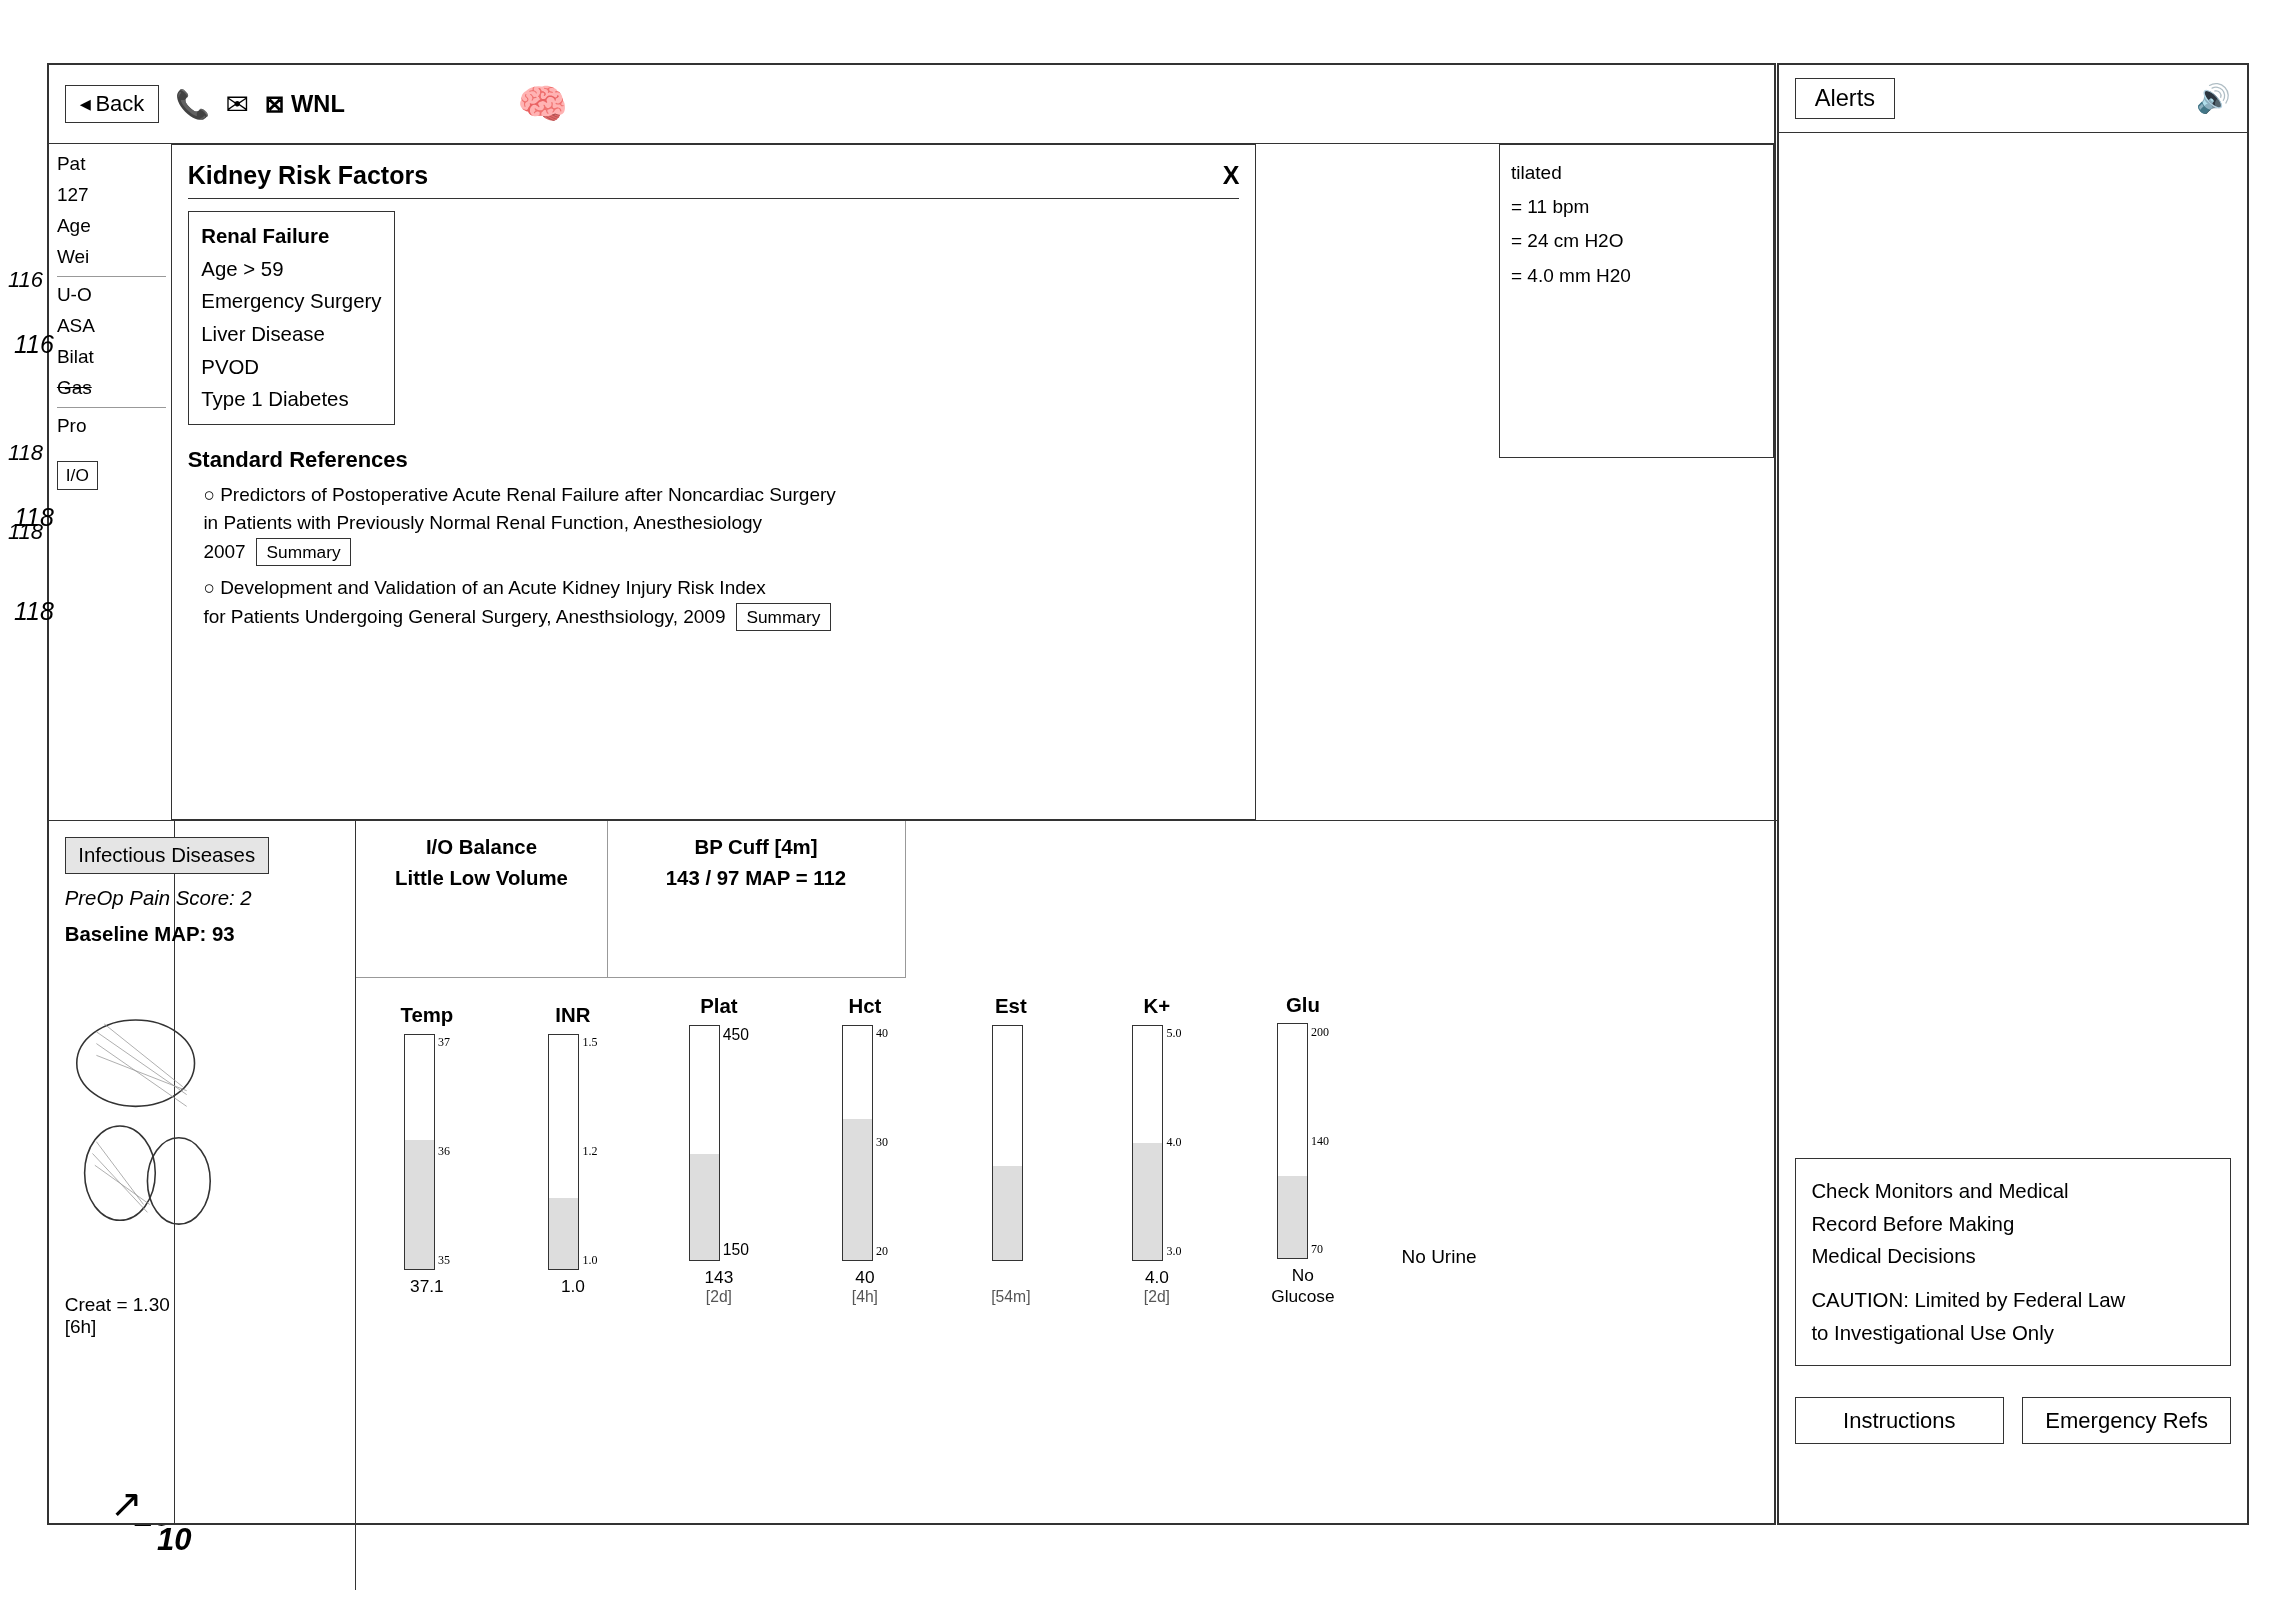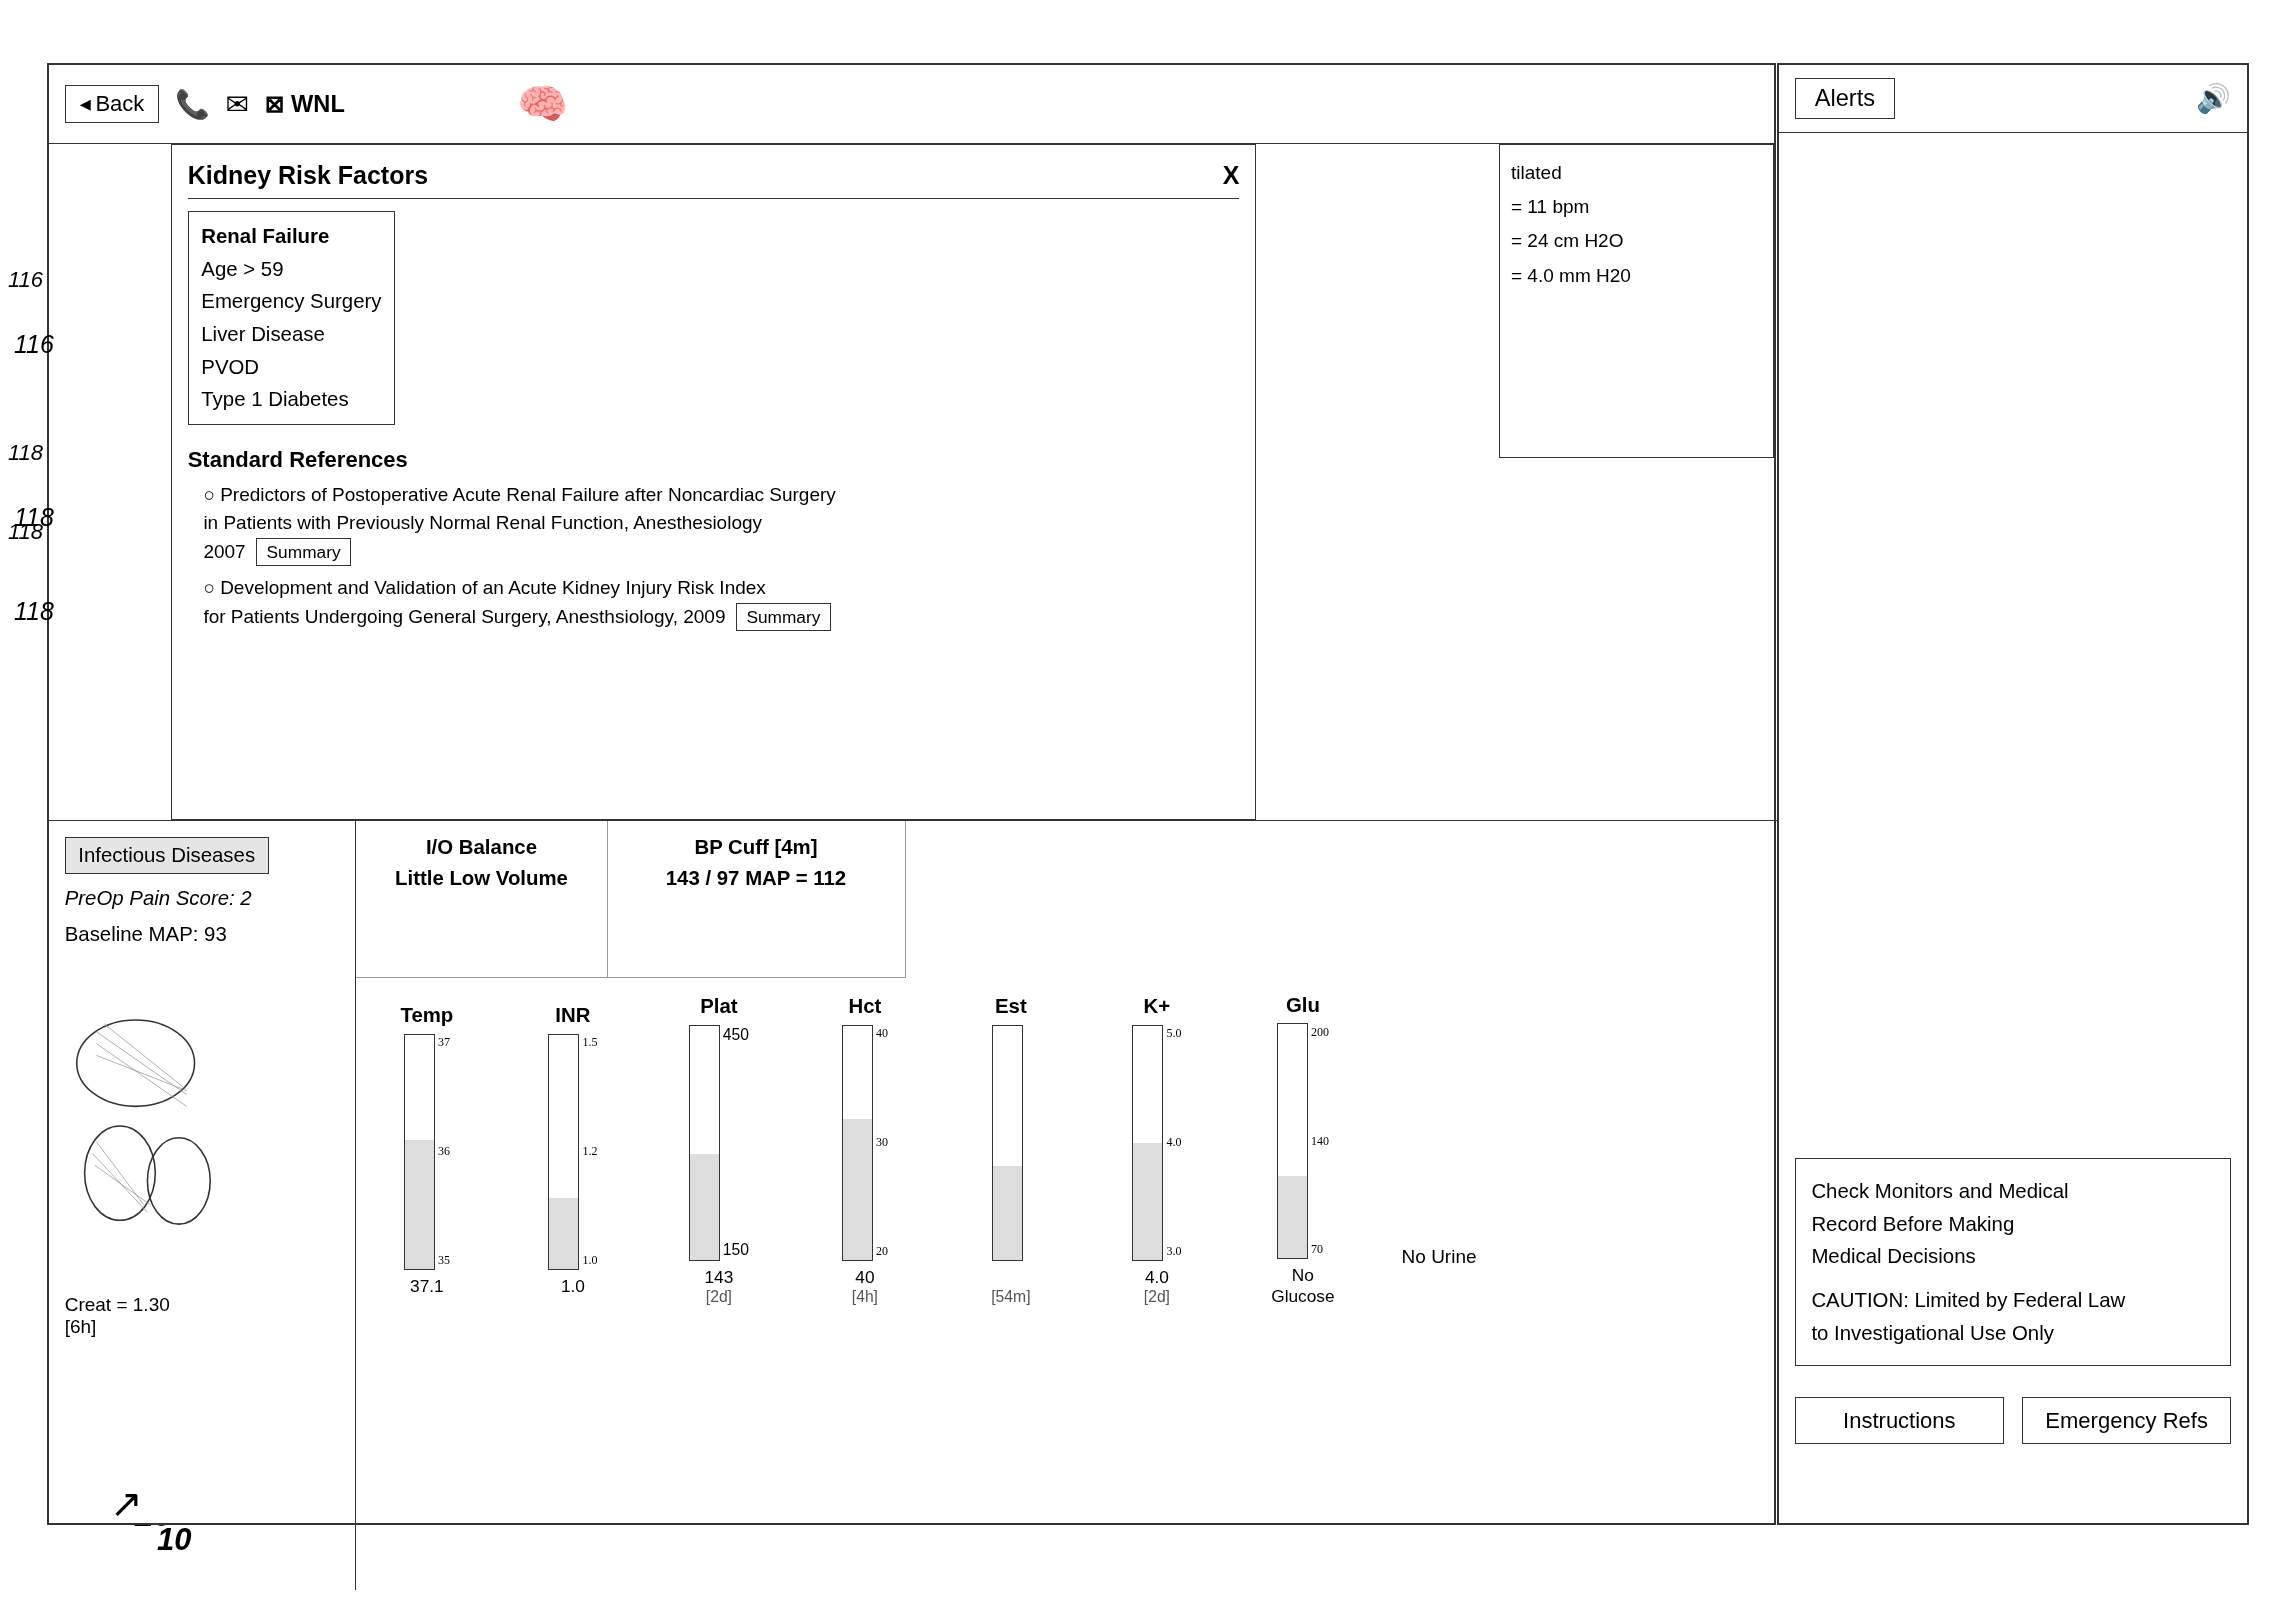--- a/index.html
+++ b/index.html
@@ -187,20 +187,21 @@
     }
 
     .preop-label {
       font-size: 20.4px;
       margin-bottom: 12.6px;
       font-style: italic;
     }
 
     .baseline-label {
       font-size: 20.4px;
+      font-weight: bold;
     }
 
     
     .io-balance-area {
       position: absolute;
       top: 0;
       left: 307px;
       width: 252px;
       height: 157px;
       border-right: 1.6px solid #999;
@@ -384,20 +385,36 @@
     <button class="back-btn">
       <span>◂</span>
       <span>Back</span>
     </button>
     <span style="font-size:28px;">📞</span>
     <span style="font-size:28px;">✉</span>
     <span class="wnl-label">⊠ WNL</span>
     <span style="font-size:41px; margin-left:157px;">🧠</span>
   </div>
 
+  <div class="left-sidebar">
+    <div class="sidebar-item">Pat</div>
+    <div class="sidebar-item">127</div>
+    <div class="sidebar-item">Age</div>
+    <div class="sidebar-item">Wei</div>
+    <div class="sidebar-divider"></div>
+    <div class="sidebar-item">U-O</div>
+    <div class="sidebar-item">ASA</div>
+    <div class="sidebar-item">Bilat</div>
+    <div class="sidebar-item" style="text-decoration:line-through;">Gas</div>
+    <div class="sidebar-divider"></div>
+    <div class="sidebar-item">Pro</div>
+    <div style="margin-top:15.7px;">
+      <div class="io-btn">I/O</div>
+    </div>
+  </div>
 
   <div class="kidney-overlay">
     <div class="overlay-title-bar">
       <span class="overlay-title">Kidney Risk Factors</span>
       <span class="close-x">X</span>
     </div>
 
     <div class="risk-factor-box">
       <div class="risk-item" style="font-weight:bold;">Renal Failure</div>
       <div class="risk-item">Age &gt; 59</div>

